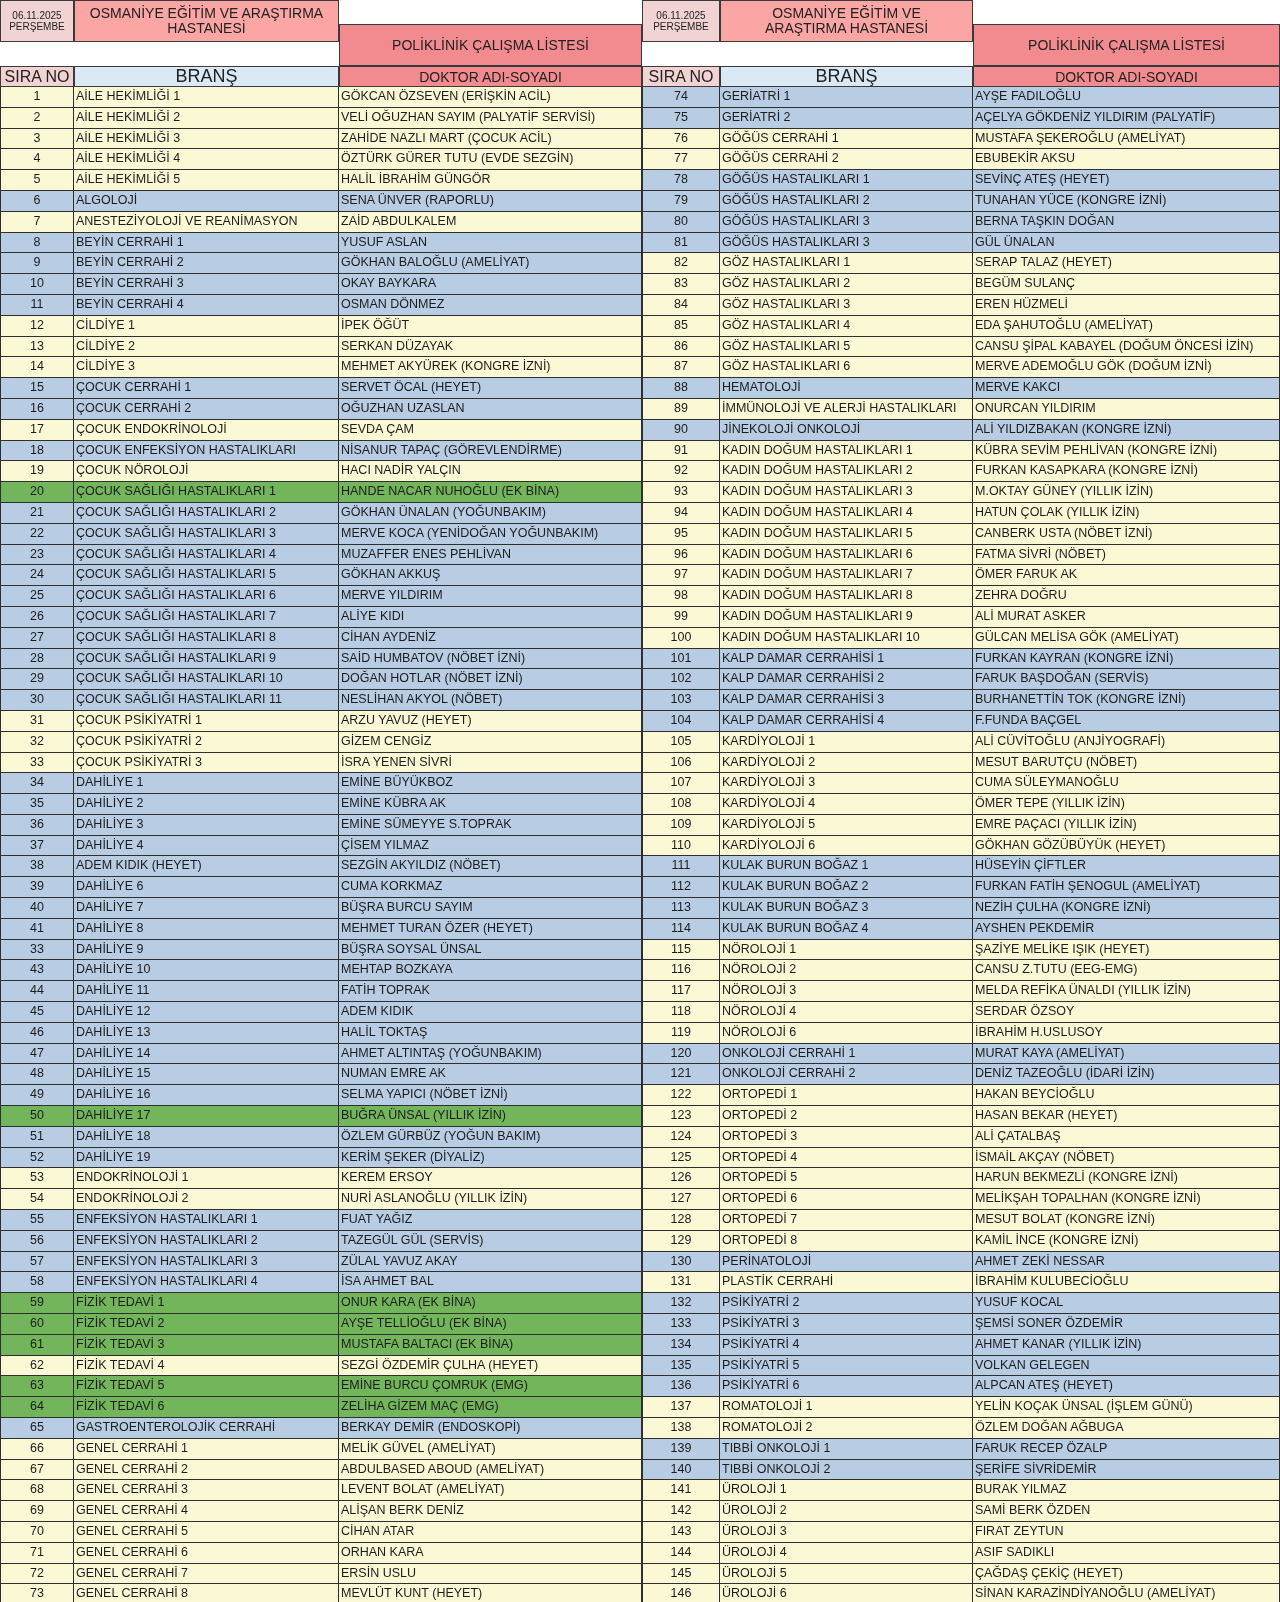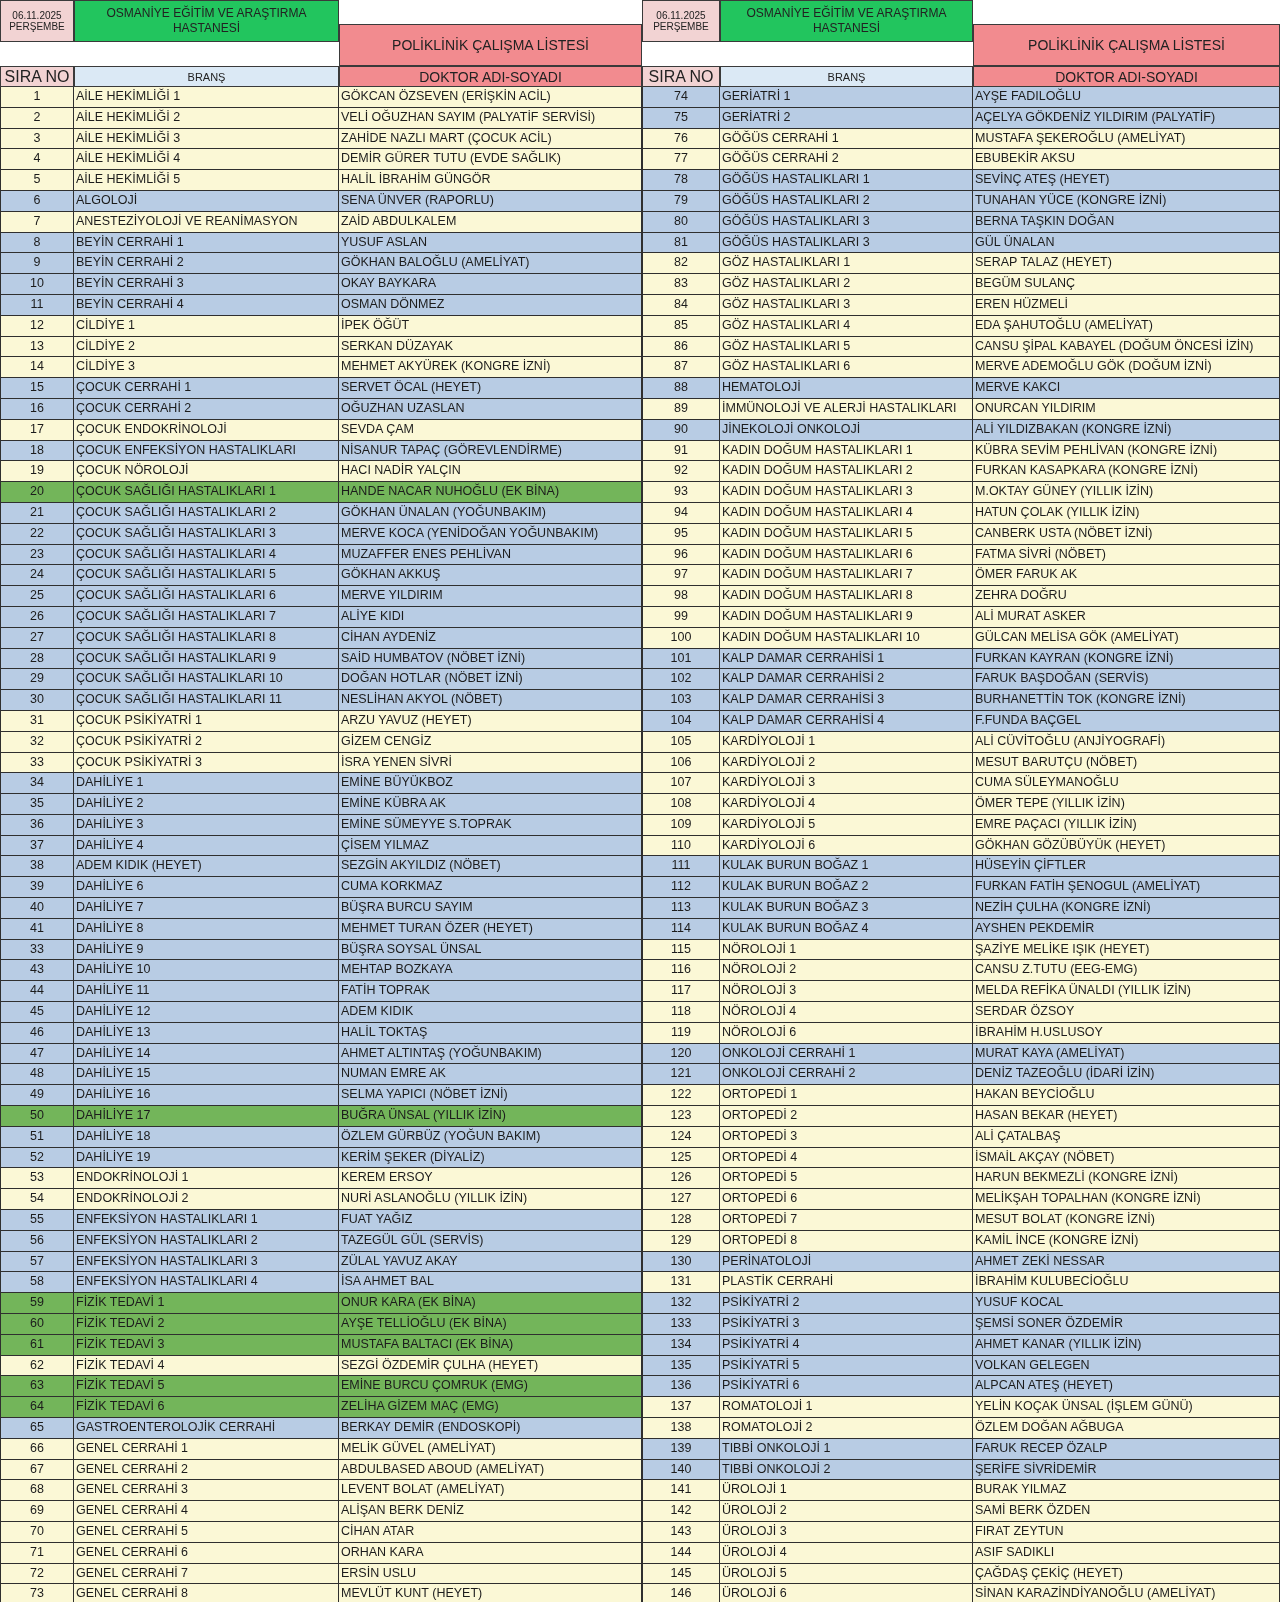--- a/index.html
+++ b/index.html
@@ -5,24 +5,24 @@
   html, body { margin:0; padding:0; background:#ffffff; }
   body { width:1280px; height:1602px; overflow:hidden; font-family:"Liberation Sans", sans-serif; }
   .sheet { display:flex; width:1280px; }
   .half { display:flex; flex-direction:column; }
   .half.left { width:642px; }
   .half.right { width:638px; }
   .cols-left { display:grid; grid-template-columns:74px 265px 303px; }
   .cols-right { display:grid; grid-template-columns:78px 253px 307px; }
   .hdr { border:1px solid #3a3a3a; box-sizing:border-box; display:flex; align-items:center; justify-content:center; text-align:center; color:#222; }
   .hdr-date { background:#f2d3d3; font-size:10px; line-height:11px; height:42px; }
-  .hdr-hosp { background:#22c55e; font-size:12px; line-height:15px; height:42px; }
+  .hdr-hosp { background:#fca5a5; font-size:14px; line-height:15px; height:42px; }
   .hdr-title { background:#f28b8f; font-size:14px; height:42px;margin-top:24px; }
   .hdr-sira { background:#f2d3d3; font-size:16px; height:21px; }
-  .hdr-brans { background:#dbe9f5; font-size:11px; height:21px; }
+  .hdr-brans { background:#dbe9f5; font-size:18px; height:21px; }
   .hdr-doktor { background:#f28b8f; font-size:14px; height:21px; }
   .cell { height:20.8px; box-sizing:border-box; border-right:1px solid #2f2f2f; border-bottom:1.5px solid #2f2f2f; font-size:12.5px; line-height:19px; white-space:nowrap; overflow:hidden; color:#1c1c1c; }
   .cell.no { text-align:center; border-left:1px solid #2f2f2f; }
   .cell.txt { padding-left:2px; }
   .y { background:#fbf8d6; }
   .b { background:#b8cce4; }
   .g { background:#73b55a; }
   .w { background:#ffffff; }
 </style>
 </head>
@@ -48,21 +48,21 @@
         <div class="cell txt y">AİLE HEKİMLİĞİ 1</div>
         <div class="cell txt y">GÖKCAN ÖZSEVEN (ERİŞKİN ACİL)</div>
         <div class="cell no y">2</div>
         <div class="cell txt y">AİLE HEKİMLİĞİ 2</div>
         <div class="cell txt y">VELİ OĞUZHAN SAYIM (PALYATİF SERVİSİ)</div>
         <div class="cell no y">3</div>
         <div class="cell txt y">AİLE HEKİMLİĞİ 3</div>
         <div class="cell txt y">ZAHİDE NAZLI MART (ÇOCUK ACİL)</div>
         <div class="cell no y">4</div>
         <div class="cell txt y">AİLE HEKİMLİĞİ 4</div>
-        <div class="cell txt y">DEMİR GÜRER TUTU (EVDE SAĞLIK)</div>
+        <div class="cell txt y">ÖZTÜRK GÜRER TUTU (EVDE SEZGİN)</div>
         <div class="cell no y">5</div>
         <div class="cell txt y">AİLE HEKİMLİĞİ 5</div>
         <div class="cell txt y">HALİL İBRAHİM GÜNGÖR</div>
         <div class="cell no b">6</div>
         <div class="cell txt b">ALGOLOJİ</div>
         <div class="cell txt b">SENA ÜNVER (RAPORLU)</div>
         <div class="cell no y">7</div>
         <div class="cell txt y">ANESTEZİYOLOJİ VE REANİMASYON</div>
         <div class="cell txt y">ZAİD ABDULKALEM</div>
         <div class="cell no b">8</div>

